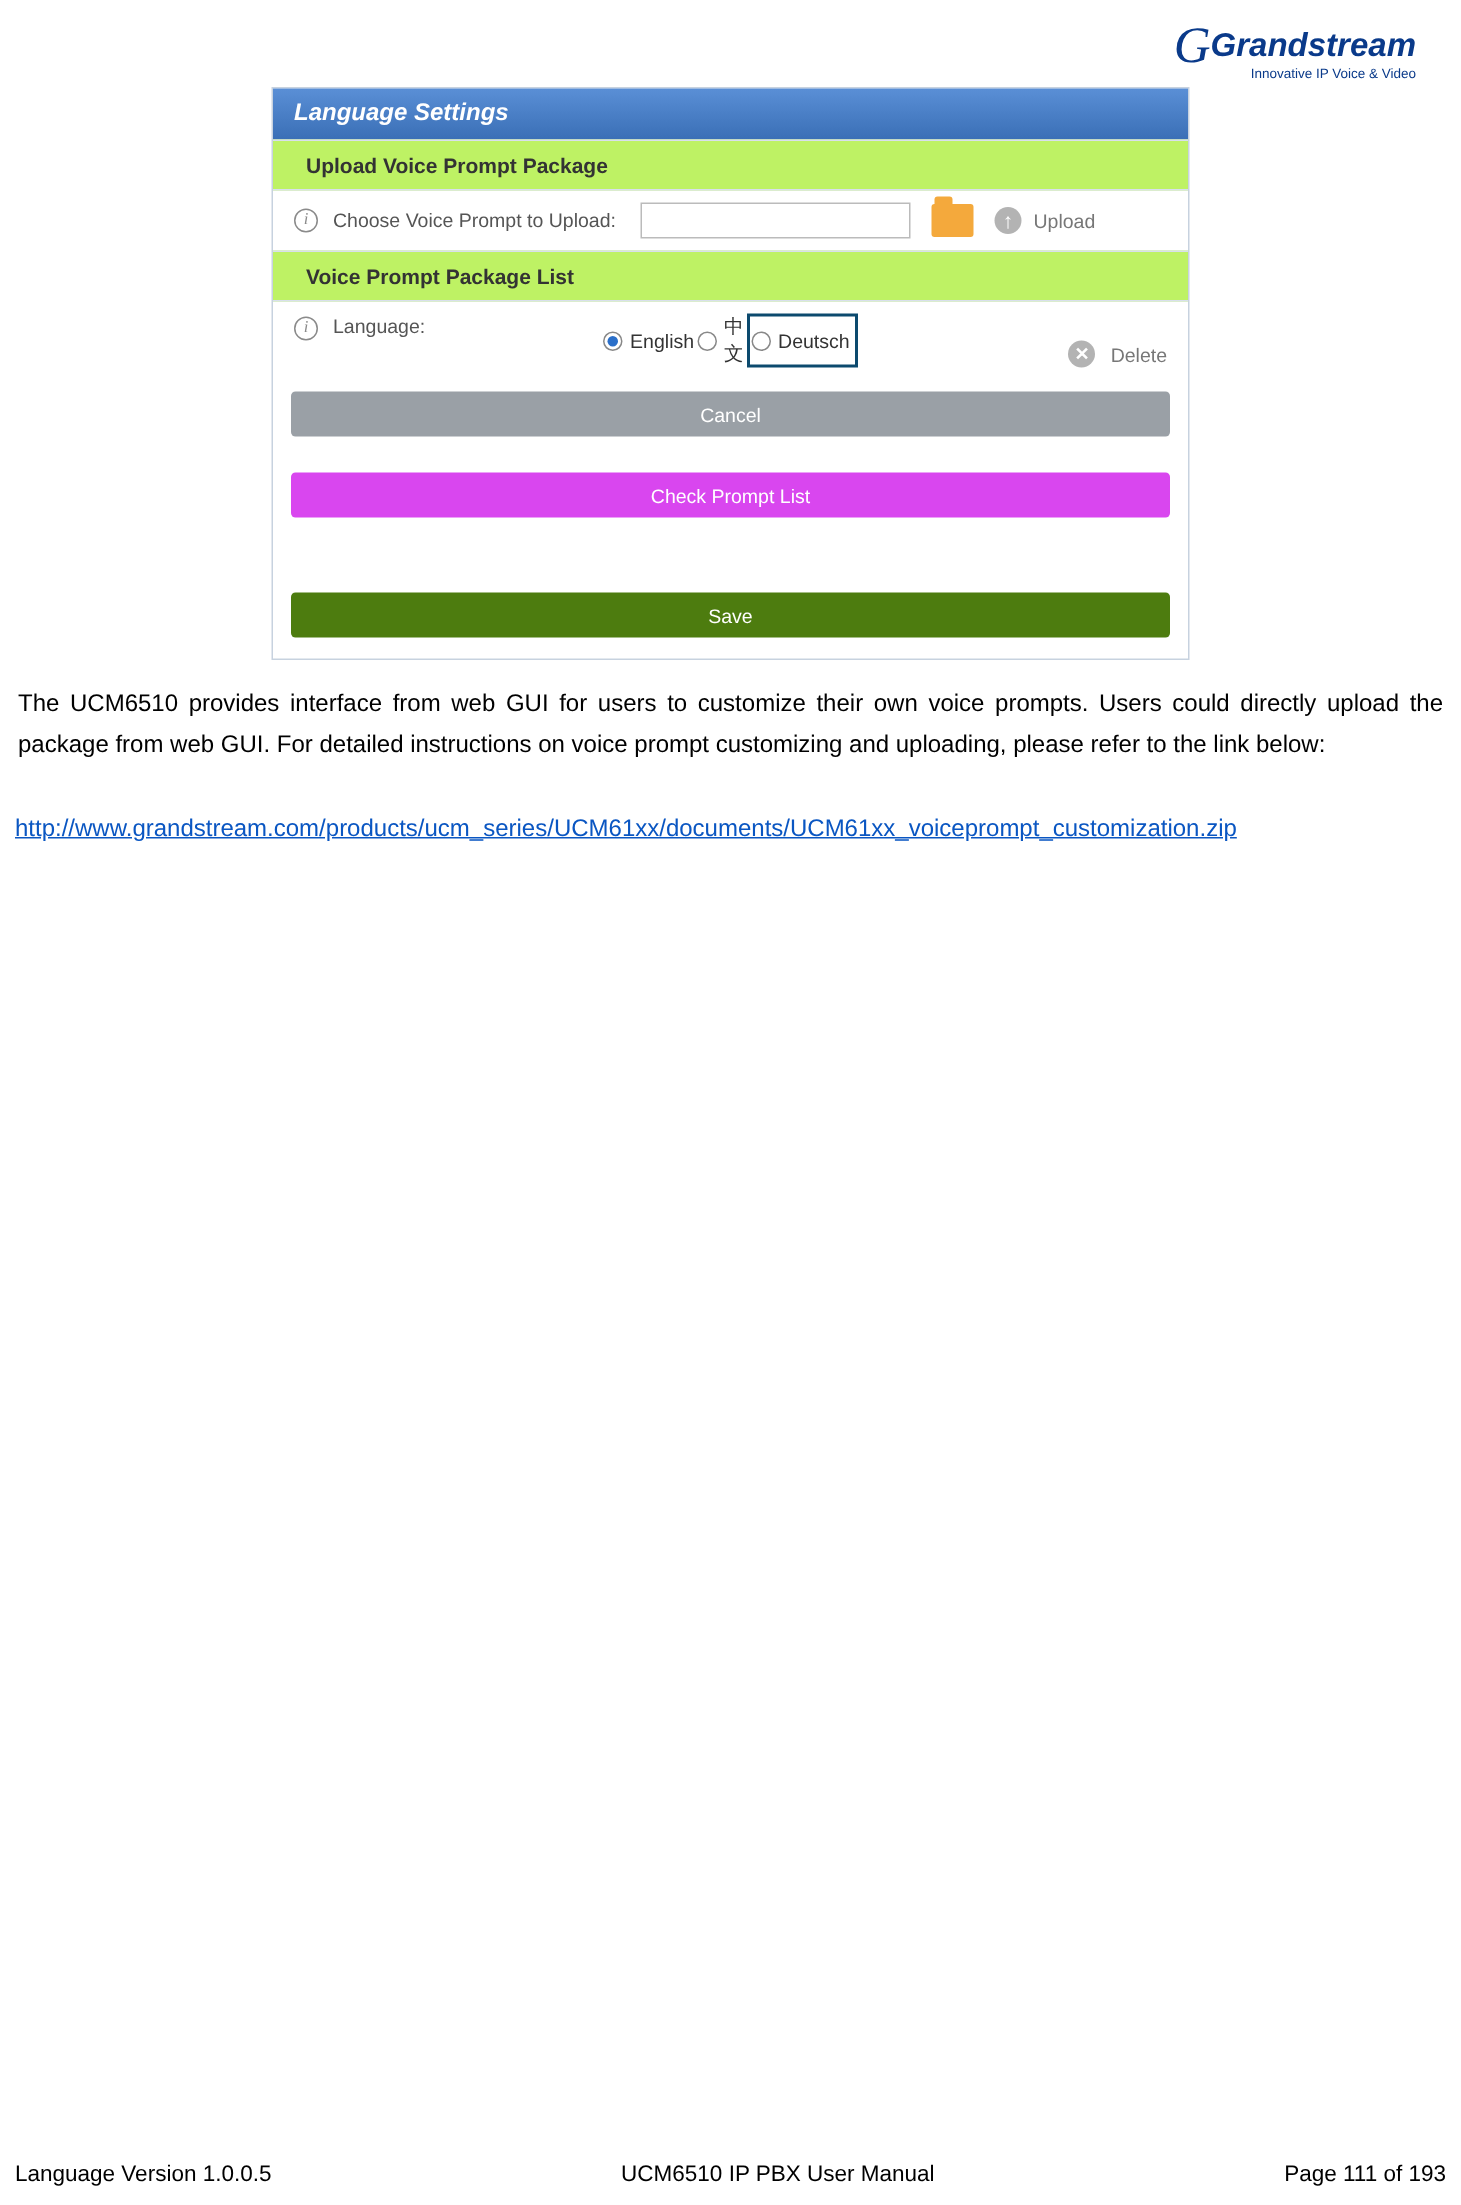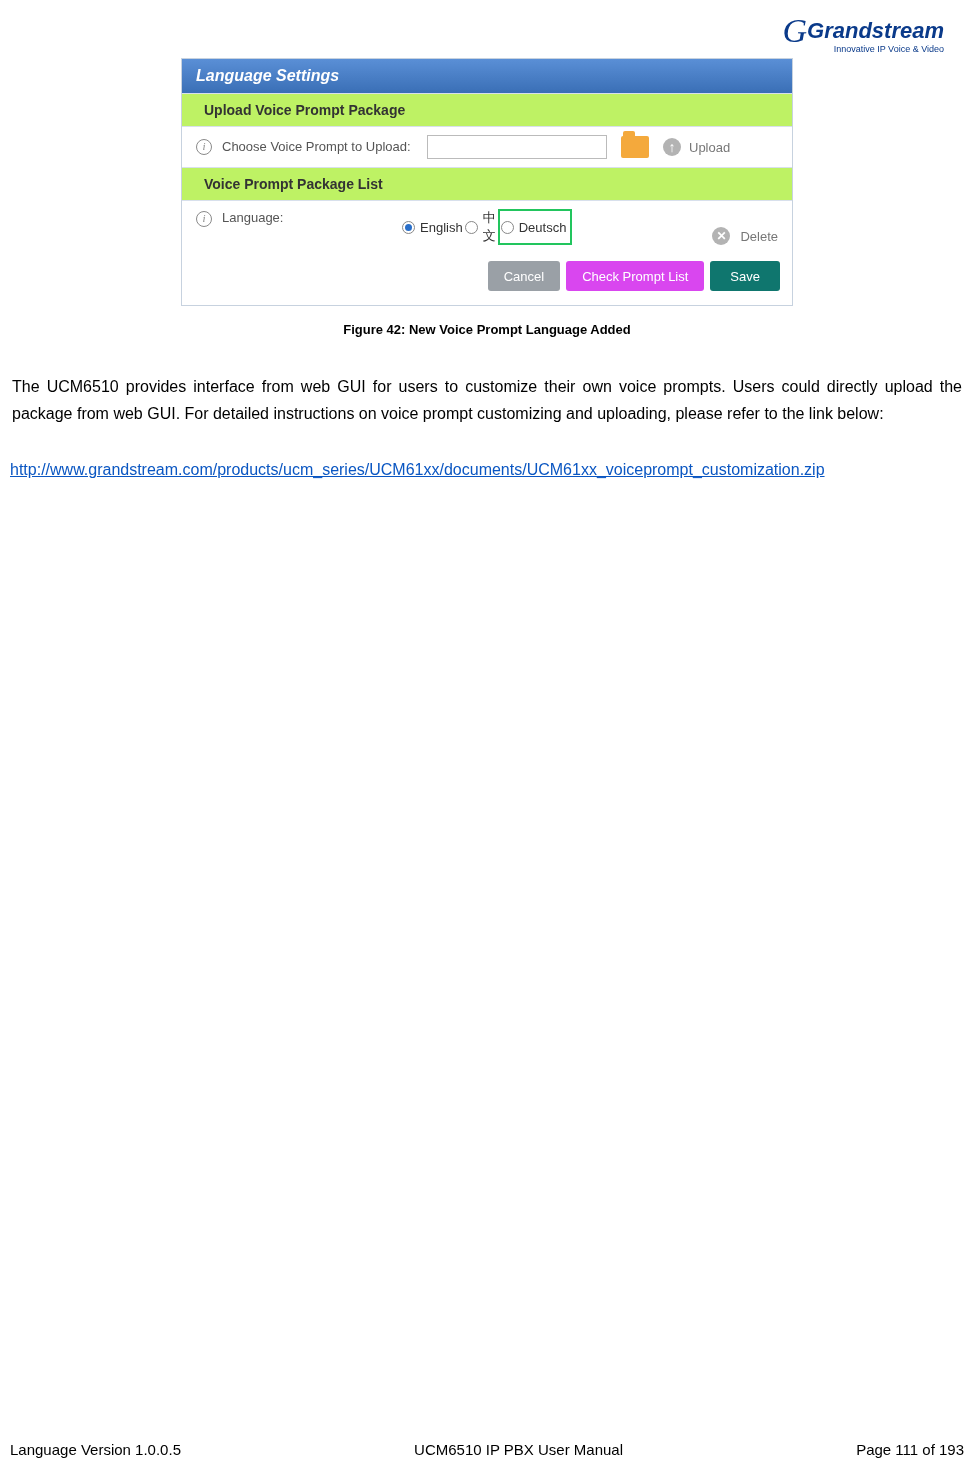--- a/index.html
+++ b/index.html
@@ -118,21 +118,21 @@
   }
   .radio.checked::after {
     content: "";
     position: absolute;
     top: 2px; left: 2px;
     width: 7px; height: 7px;
     background: #2a6fc9;
     border-radius: 50%;
   }
   .highlight-box {
-    border: 2px solid #22c55e;
+    border: 2px solid #0c4a6e;
     padding: 1px 4px 1px 1px;
     display: inline-flex;
     align-items: center;
   }
   .delete-box {
     display: flex; align-items: center;
     color: #777; font-size: 13px;
     margin-left: 140px;
     cursor: pointer;
   }
@@ -143,35 +143,36 @@
     color: #fff;
     line-height: 18px;
     text-align: center;
     font-size: 12px;
     font-weight: bold;
     margin-right: 10px;
   }
   .btn-row {
     display: flex;
     justify-content: flex-end;
-    gap: 6px;
+    gap: 24px;
     padding: 8px 12px 14px;
+    flex-direction: column;
   }
   .btn {
     height: 30px;
     padding: 0 16px;
     border: none;
     border-radius: 3px;
     color: #fff;
     font-size: 13px;
     cursor: pointer;
   }
   .btn-cancel { background: #9aa0a6; }
   .btn-check { background: #d946ef; }
-  .btn-save { background: #0f766e; padding: 0 20px; }
+  .btn-save { background: #4d7c0f; padding: 0 20px; margin-top: 26px; }
   .caption {
     text-align: center;
     font-size: 13px;
     font-weight: bold;
     margin: 8px 0 36px 0;
   }
   .body-text {
     font-size: 16px;
     line-height: 1.7;
     text-align: justify;
@@ -254,21 +255,20 @@
       </div>
     </div>
 
     <div class="btn-row">
       <button class="btn btn-cancel">Cancel</button>
       <button class="btn btn-check">Check Prompt List</button>
       <button class="btn btn-save">Save</button>
     </div>
   </div>
 
-  <div class="caption">Figure 42: New Voice Prompt Language Added</div>
 
 
 
   <p class="body-text">The UCM6510 provides interface from web GUI for users to customize their own voice prompts. Users could directly upload the package from web GUI. For detailed instructions on voice prompt customizing and uploading, please refer to the link below:</p>
 
   <a class="link" href="#">http://www.grandstream.com/products/ucm_series/UCM61xx/documents/UCM61xx_voiceprompt_customization.zip</a>
 
 </div>
 
 <div class="footer">

